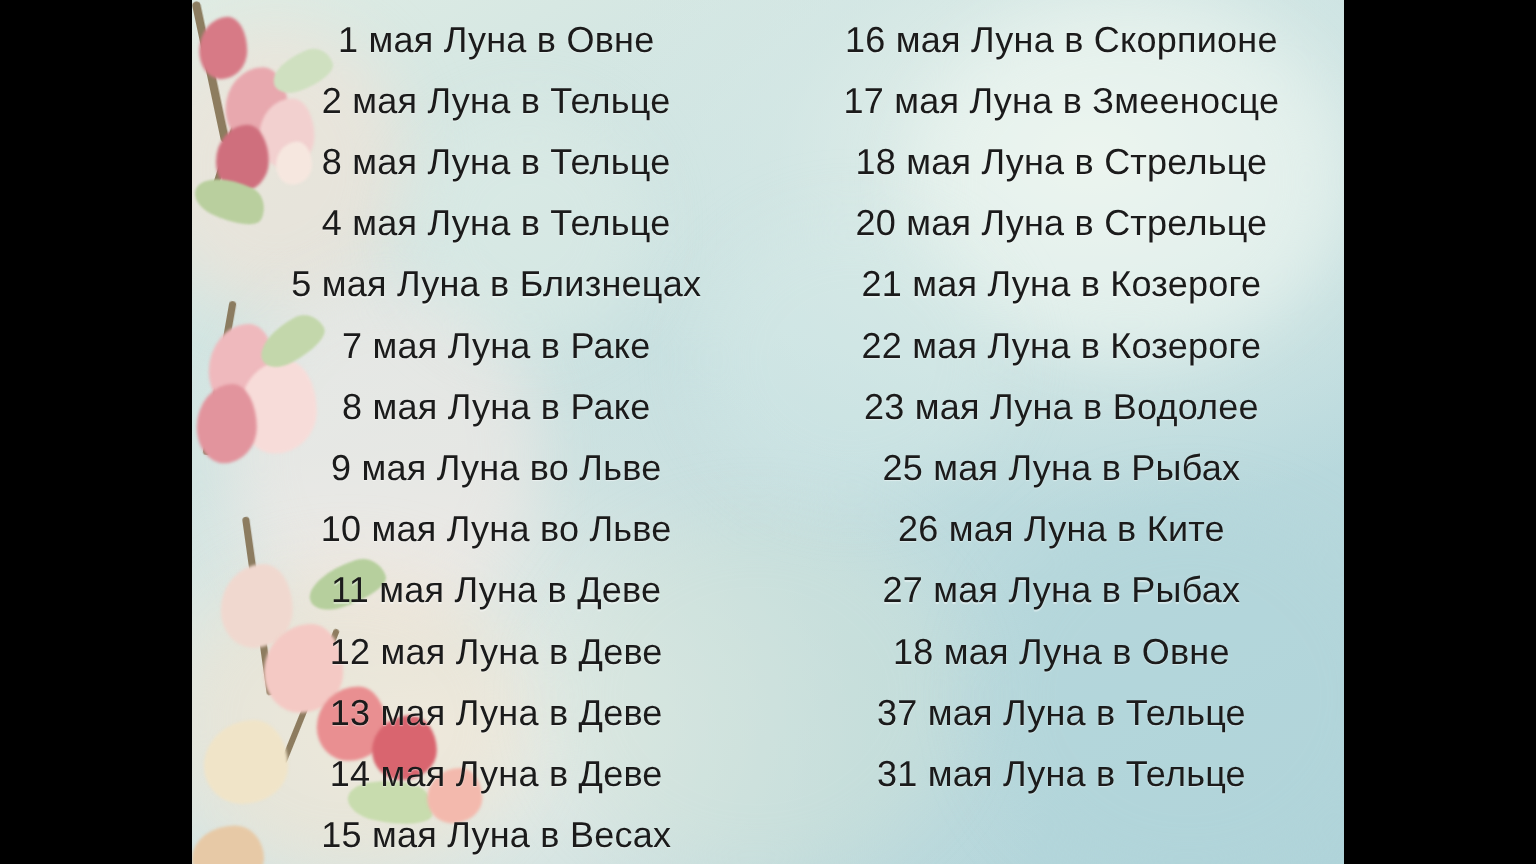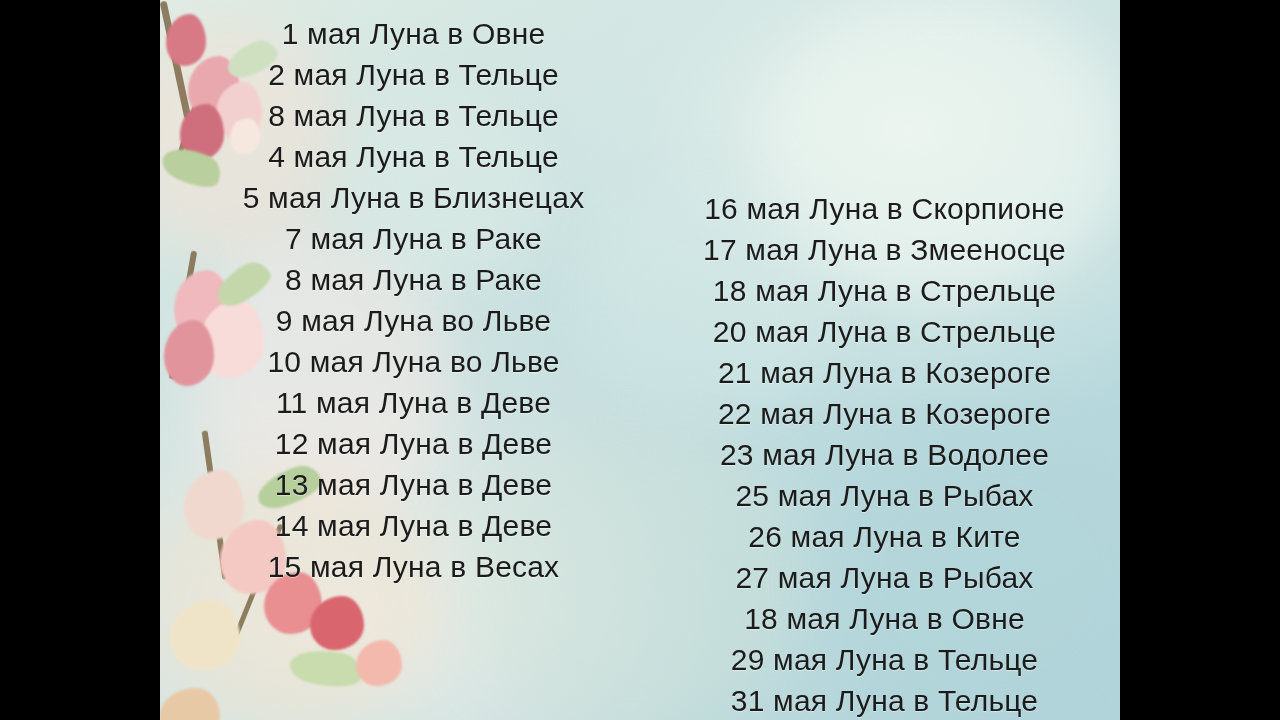--- a/index.html
+++ b/index.html
@@ -78,24 +78,24 @@
     inset: 0;
     display: flex;
     padding: 14px 0 0 0;
     box-sizing: border-box;
   }
   .col {
     flex: 1 1 50%;
     display: flex;
     flex-direction: column;
     align-items: center;
-    gap: 2px;
+    gap: 12px;
   }
   .col-left { padding-left: 18px; }
-  .col-right { padding-left: 0px; justify-content: flex-end; }
+  .col-right { padding-left: 0px; }
 
   .line {
     font-size: 30px;
     line-height: 39px;
     color: #1b1b1b;
     white-space: nowrap;
     letter-spacing: 0.2px;
     text-shadow: 0 1px 1px rgba(255,255,255,0.45);
   }
 </style>
@@ -167,19 +167,19 @@
         <div class="line">17 мая Луна в Змееносце</div>
         <div class="line">18 мая Луна в Стрельце</div>
         <div class="line">20 мая Луна в Стрельце</div>
         <div class="line">21 мая Луна в Козероге</div>
         <div class="line">22 мая Луна в Козероге</div>
         <div class="line">23 мая Луна в Водолее</div>
         <div class="line">25 мая Луна в Рыбах</div>
         <div class="line">26 мая Луна в Ките</div>
         <div class="line">27 мая Луна в Рыбах</div>
         <div class="line">18 мая Луна в Овне</div>
-        <div class="line">29 мая Луна в Тельце</div>
+        <div class="line">37 мая Луна в Тельце</div>
         <div class="line">31 мая Луна в Тельце</div>
       </div>
     </div>
 
   </div>
 </div>
 
 </body></html>

